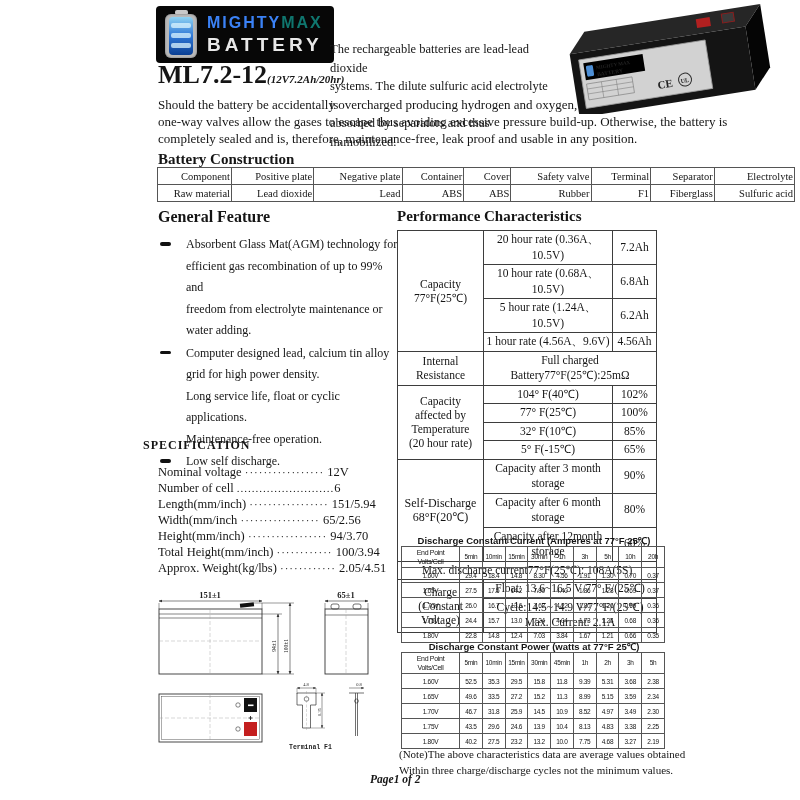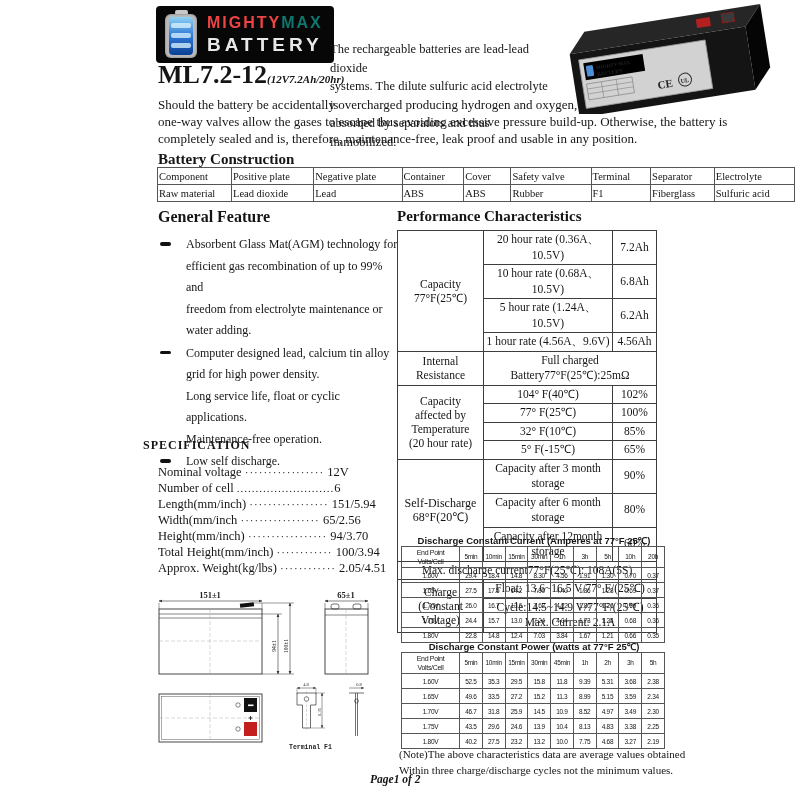--- a/index.html
+++ b/index.html
@@ -13,33 +13,33 @@
         display:flex;align-items:center;padding:0 0 0 8px;box-sizing:border-box;}
   .logo-batt{position:relative;width:36px;height:50px;margin-right:7px;}
   .logo-cap{position:absolute;left:11px;top:0;width:13px;height:5px;background:#c8c8c8;border-radius:2px;}
   .logo-body{position:absolute;left:1px;top:4px;width:32px;height:44px;border-radius:6px;
              background:#b9b9b9;box-shadow:inset 0 0 2px #666;}
   .logo-core{position:absolute;left:4px;top:3px;width:24px;height:38px;border-radius:4px;
              background:linear-gradient(180deg,#8ed2f2 0%,#2e77d6 50%,#0a3f93 100%);overflow:hidden;}
   .logo-stripe{position:absolute;left:2px;width:20px;height:5px;border-radius:2px;background:rgba(220,245,255,.75);}
   .logo-text{display:flex;flex-direction:column;line-height:1;font-family:"Liberation Sans",sans-serif;}
   .logo-l1{font-size:16px;font-weight:bold;letter-spacing:2px;}
-  .logo-l1 .mighty{color:#ef4444;} .logo-l1 .max{color:#0f766e;}
+  .logo-l1 .mighty{color:#3b82f6;} .logo-l1 .max{color:#0f766e;}
   .logo-l2{font-size:19px;font-weight:bold;letter-spacing:4px;color:#e8e8e8;margin-top:4px;}
 
   
   .model{left:158px;top:60px;font-size:26px;font-weight:bold;}
   .model-spec{font-size:11px;font-style:italic;font-weight:bold;}
   .intro-side{left:330px;top:40px;width:222px;font-size:12.5px;line-height:18.5px;}
   .intro-full{left:158px;top:96px;width:640px;font-size:13px;line-height:17px;}
 
   
   .sec-title{font-size:15px;font-weight:bold;}
   .ctable{border-collapse:collapse;table-layout:fixed;width:638px;}
-  .ctable td{border:1px solid #555;font-size:10.5px;text-align:left;height:16px;padding:0 1px;}
+  .ctable td{border:1px solid #555;font-size:10.5px;text-align:right;height:16px;padding:0 1px;}
 
   
   .bullets{left:158px;top:234px;width:240px;}
   .bullet{display:flex;margin-bottom:1px;}
   .bmark{flex:0 0 11px;height:3.5px;background:#111;border-radius:2px;margin:8px 15px 0 2px;}
   .btext{font-size:12px;line-height:21.5px;}
 
   
   .ptable{border-collapse:collapse;table-layout:fixed;width:259px;}
   .ptable td{border:1px solid #3d3d3d;font-size:11.5px;text-align:center;padding:1px 2px;line-height:15.5px;}

